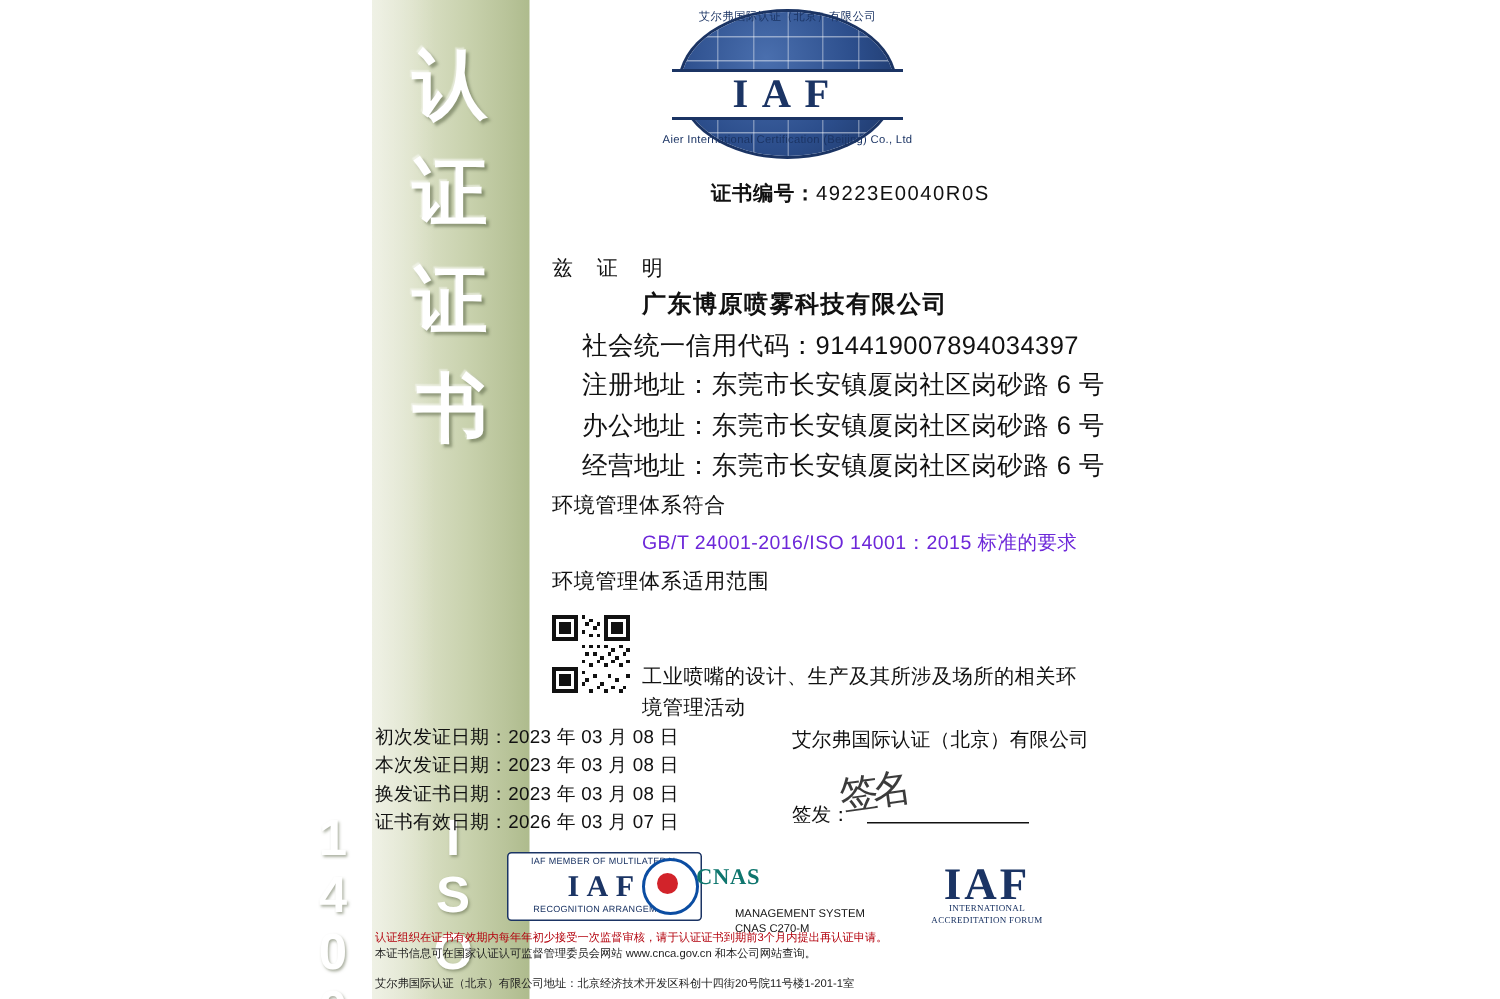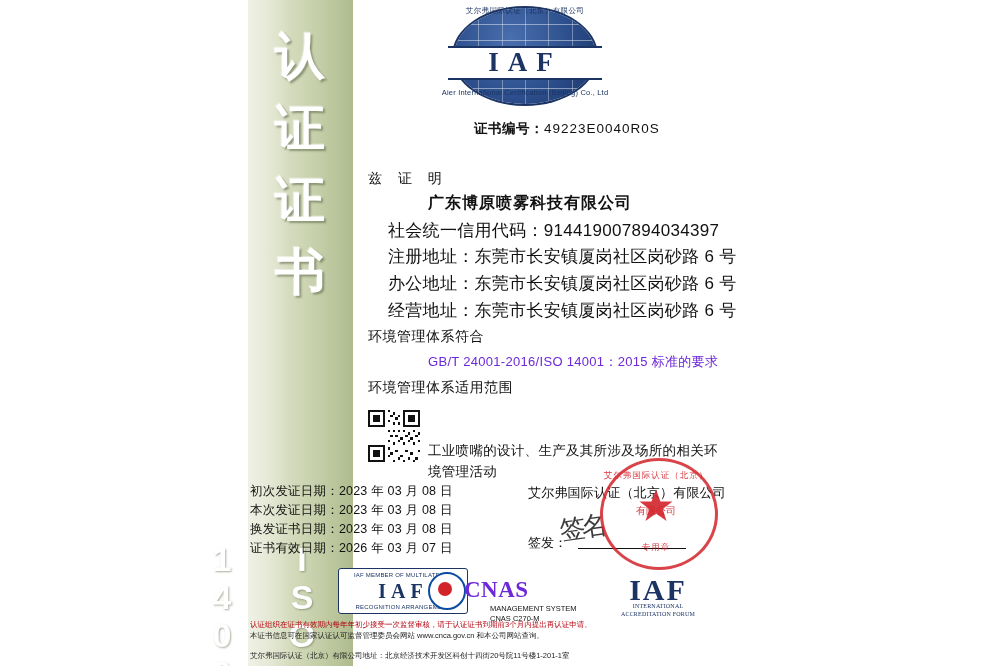--- a/index.html
+++ b/index.html
@@ -370,22 +370,22 @@
     width: 14px; height: 14px;
     border-radius: 50%;
     background: #d2232a;
   }
   .cnas-text {
     position: absolute;
     left: 36px;
     top: 7px;
     font-family: "Liberation Serif", serif;
     font-weight: bold;
-    font-size: 23px;
-    color: #6d28d9;
+    font-size: 15px;
+    color: #0f766e;
     letter-spacing: 0.5px;
   }
   .cnas-cn {
     position: absolute;
     left: 240px;
     top: 0px;
     width: 130px;
     font-size: 7.5px;
     line-height: 9.5px;
     color: #111;
@@ -574,29 +574,20 @@
     <div class="date-row">
       <span class="lbl">证书有效日期：</span><span class="val">2026 年 03 月 07 日</span>
     </div>
   </div>
 
   <div class="issuer">艾尔弗国际认证（北京）有限公司</div>
   <div class="issued-by">签发：</div>
   <div class="sig-line"></div>
   <div class="signature">签名</div>
 
-  <div class="seal">
-    <div class="seal-ring"></div>
-    <div class="seal-top-text">艾尔弗国际认证（北京）</div>
-    <svg style="position:absolute;left:38px;top:30px;" width="36" height="36" viewBox="0 0 24 24">
-      <polygon points="12,1 15,9 23,9 16.5,14 19,22 12,17 5,22 7.5,14 1,9 9,9" fill="#d2232a" opacity="0.9"></polygon>
-    </svg>
-    <div class="seal-center-text">有限公司</div>
-    <div class="seal-bottom-text">专用章</div>
-  </div>
 
   <div class="footer-logos">
     <div class="iaf-mla">
       <div class="mla-top">IAF MEMBER OF MULTILATERAL</div>
       <div class="mla-mid">IAF</div>
       <div class="mla-bot">RECOGNITION ARRANGEMENT</div>
     </div>
 
     <div class="cnas">
       <div class="cnas-mark"></div>

